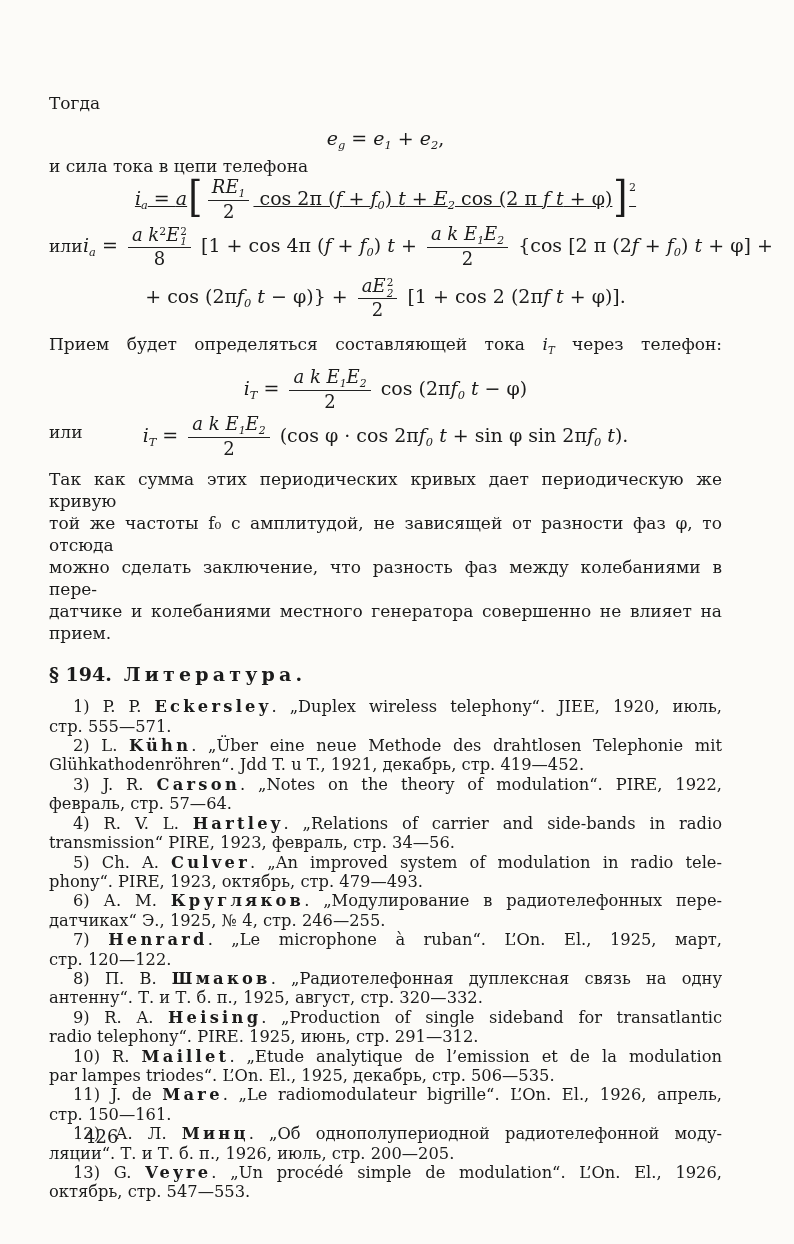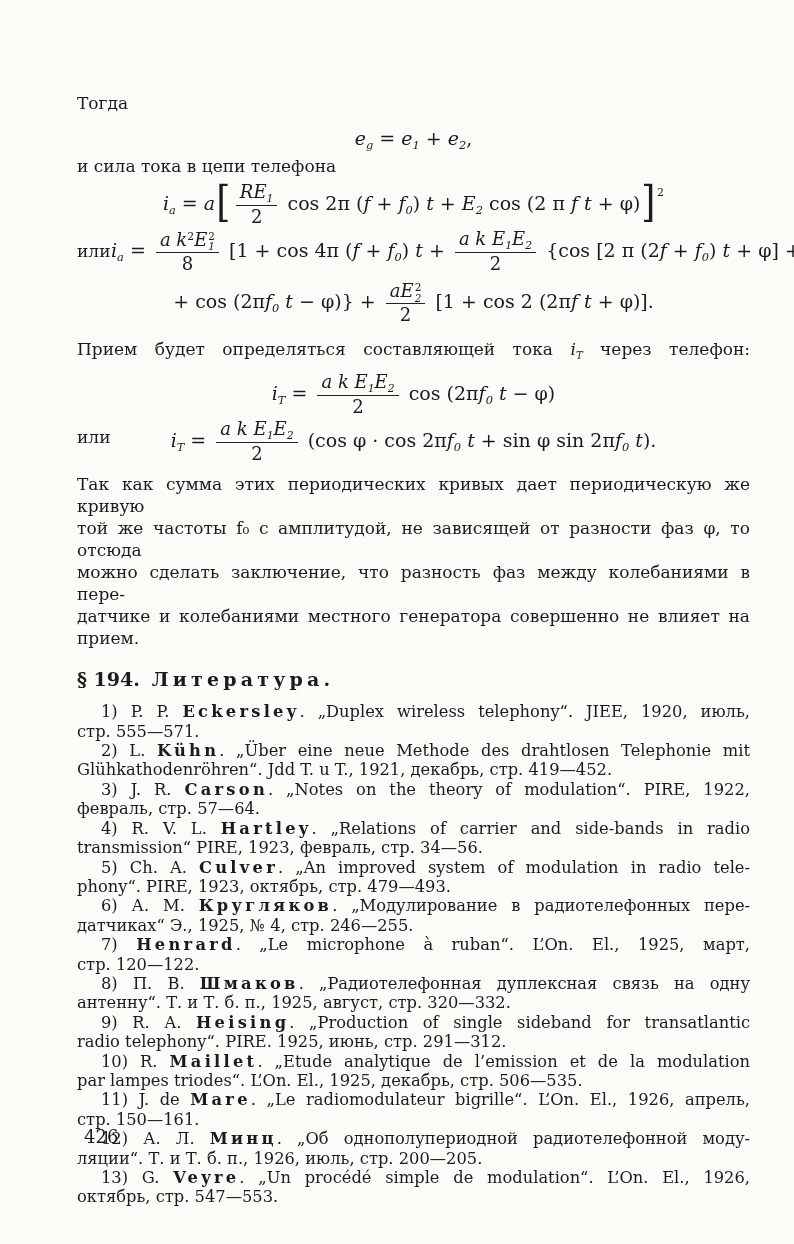--- a/index.html
+++ b/index.html
@@ -1,39 +1,39 @@
 <!DOCTYPE html>
 <html><head>
 <meta charset="utf-8">
 <style>
   html,body{margin:0;padding:0;background:#e8e6e1;}
   .page{
     width:794px;height:1244px;position:relative;overflow:hidden;
     background:#fcfbf8;color:#1b1b1b;
     font-family:"DejaVu Serif","Liberation Serif",serif;
   }
-  .content{position:absolute;left:77px;top:0;width:673px;padding-top:92px;}
+  .content{position:absolute;left:49px;top:0;width:673px;padding-top:92px;}
   .bt{font-size:17px;line-height:22px;}
   .just{text-align:justify;text-align-last:justify;}
   
   .fline{font-size:19px;text-align:center;white-space:nowrap;}
   .fline .rm{font-style:normal;}
   .it{font-style:italic;}
   .sb{font-size:60%;font-style:italic;vertical-align:-0.35em;letter-spacing:0;}
   .sup{font-size:60%;vertical-align:0.55em;}
   .bsup{font-size:58%;vertical-align:1.2em;}
   .bigb{display:inline-block;font-size:225%;font-weight:300;line-height:0;vertical-align:-0.16em;transform:scaleX(0.85);}
   .frac{display:inline-block;text-align:center;vertical-align:-0.7em;margin:0 4px;line-height:1;}
   .fnum,.fden{display:block;font-size:95%;line-height:1.12;padding:0 4px;}
   .fden{border-top:1.4px solid #222;padding-top:1px;}
   .stk{display:inline-block;font-size:58%;line-height:1.02;vertical-align:-0.42em;text-align:left;margin-left:1px;font-style:normal;}
   .stku,.stkd{display:block;}
   .stkd{font-style:italic;}
   .f-eg{margin:13px 0 3px;}
-  .f-ia1{margin-top:5px;}
+  .f-ia1{text-decoration:underline;}
   .fgroup{position:relative;}
   .orlbl{position:absolute;left:0;top:12px;font-size:17px;}
   .fg2 .orlbl{top:8px;}
   .f-ia2a{text-align:left;padding-left:34px;margin-top:2px;}
   .f-ia2b{margin-top:7px;}
   .priem{margin-top:13px;}
   .f-it1{margin-top:5px;}
   .fg2{margin-top:2px;}
   .para{margin-top:9px;}
   

